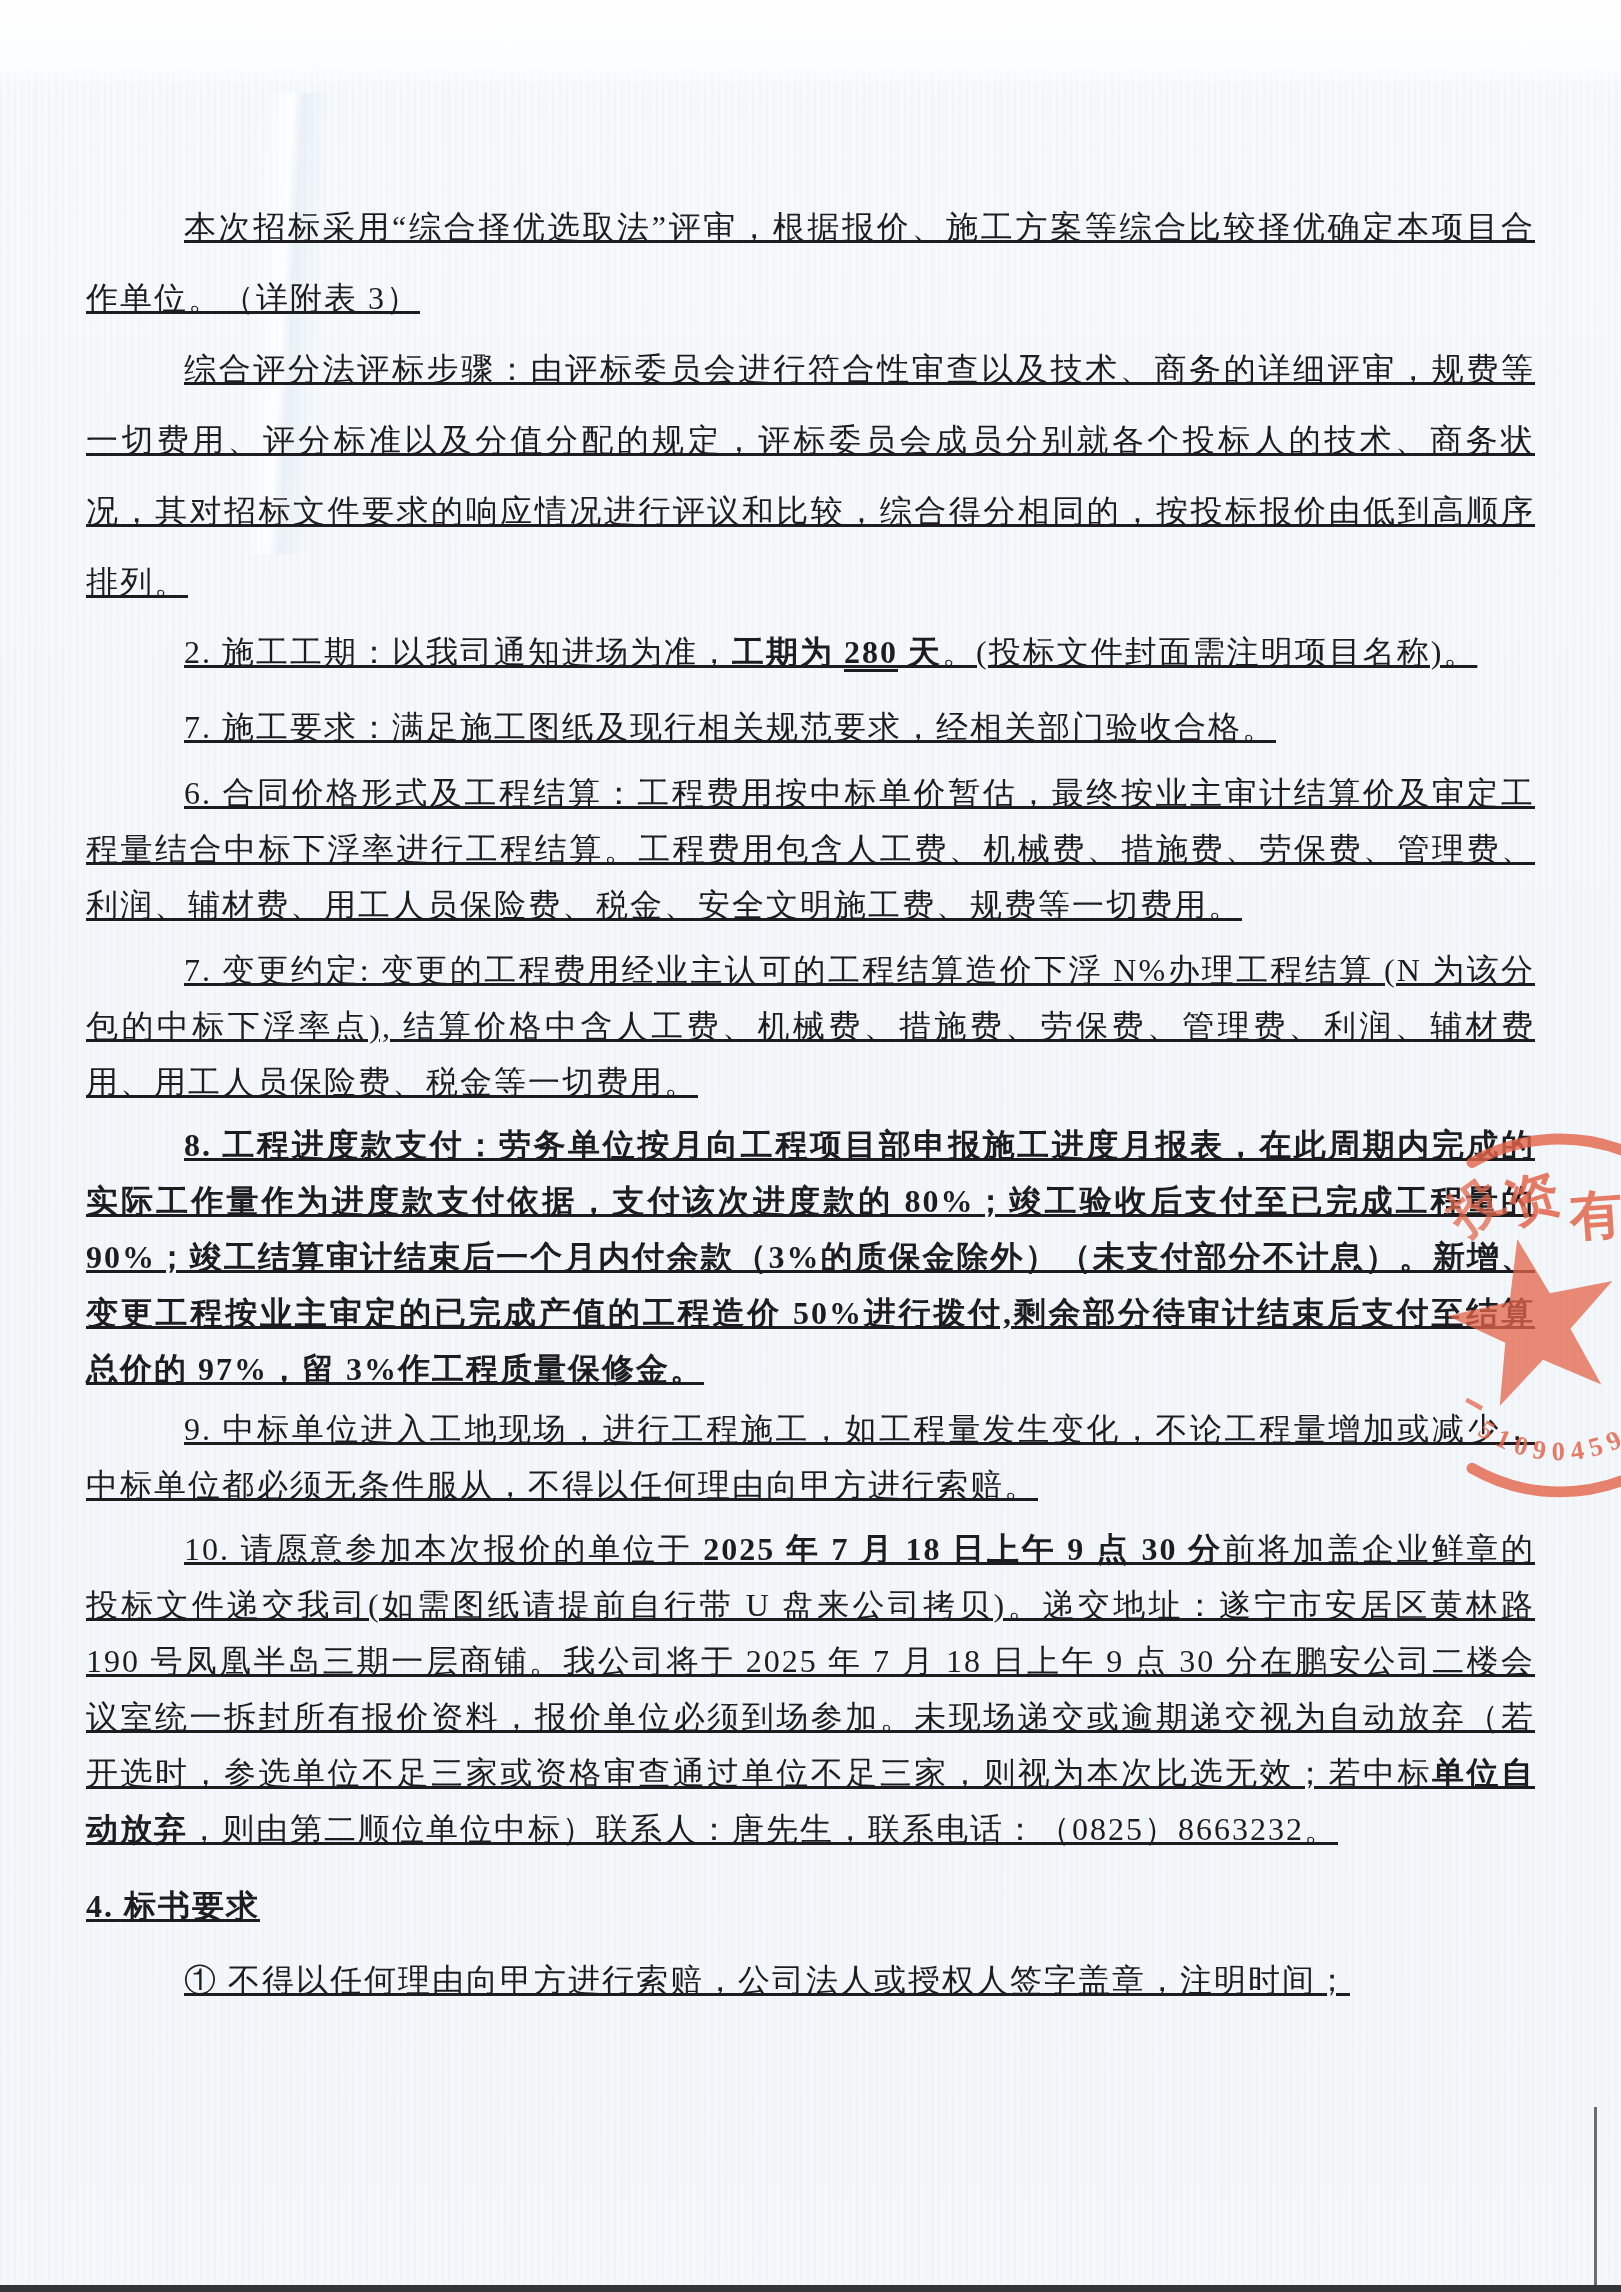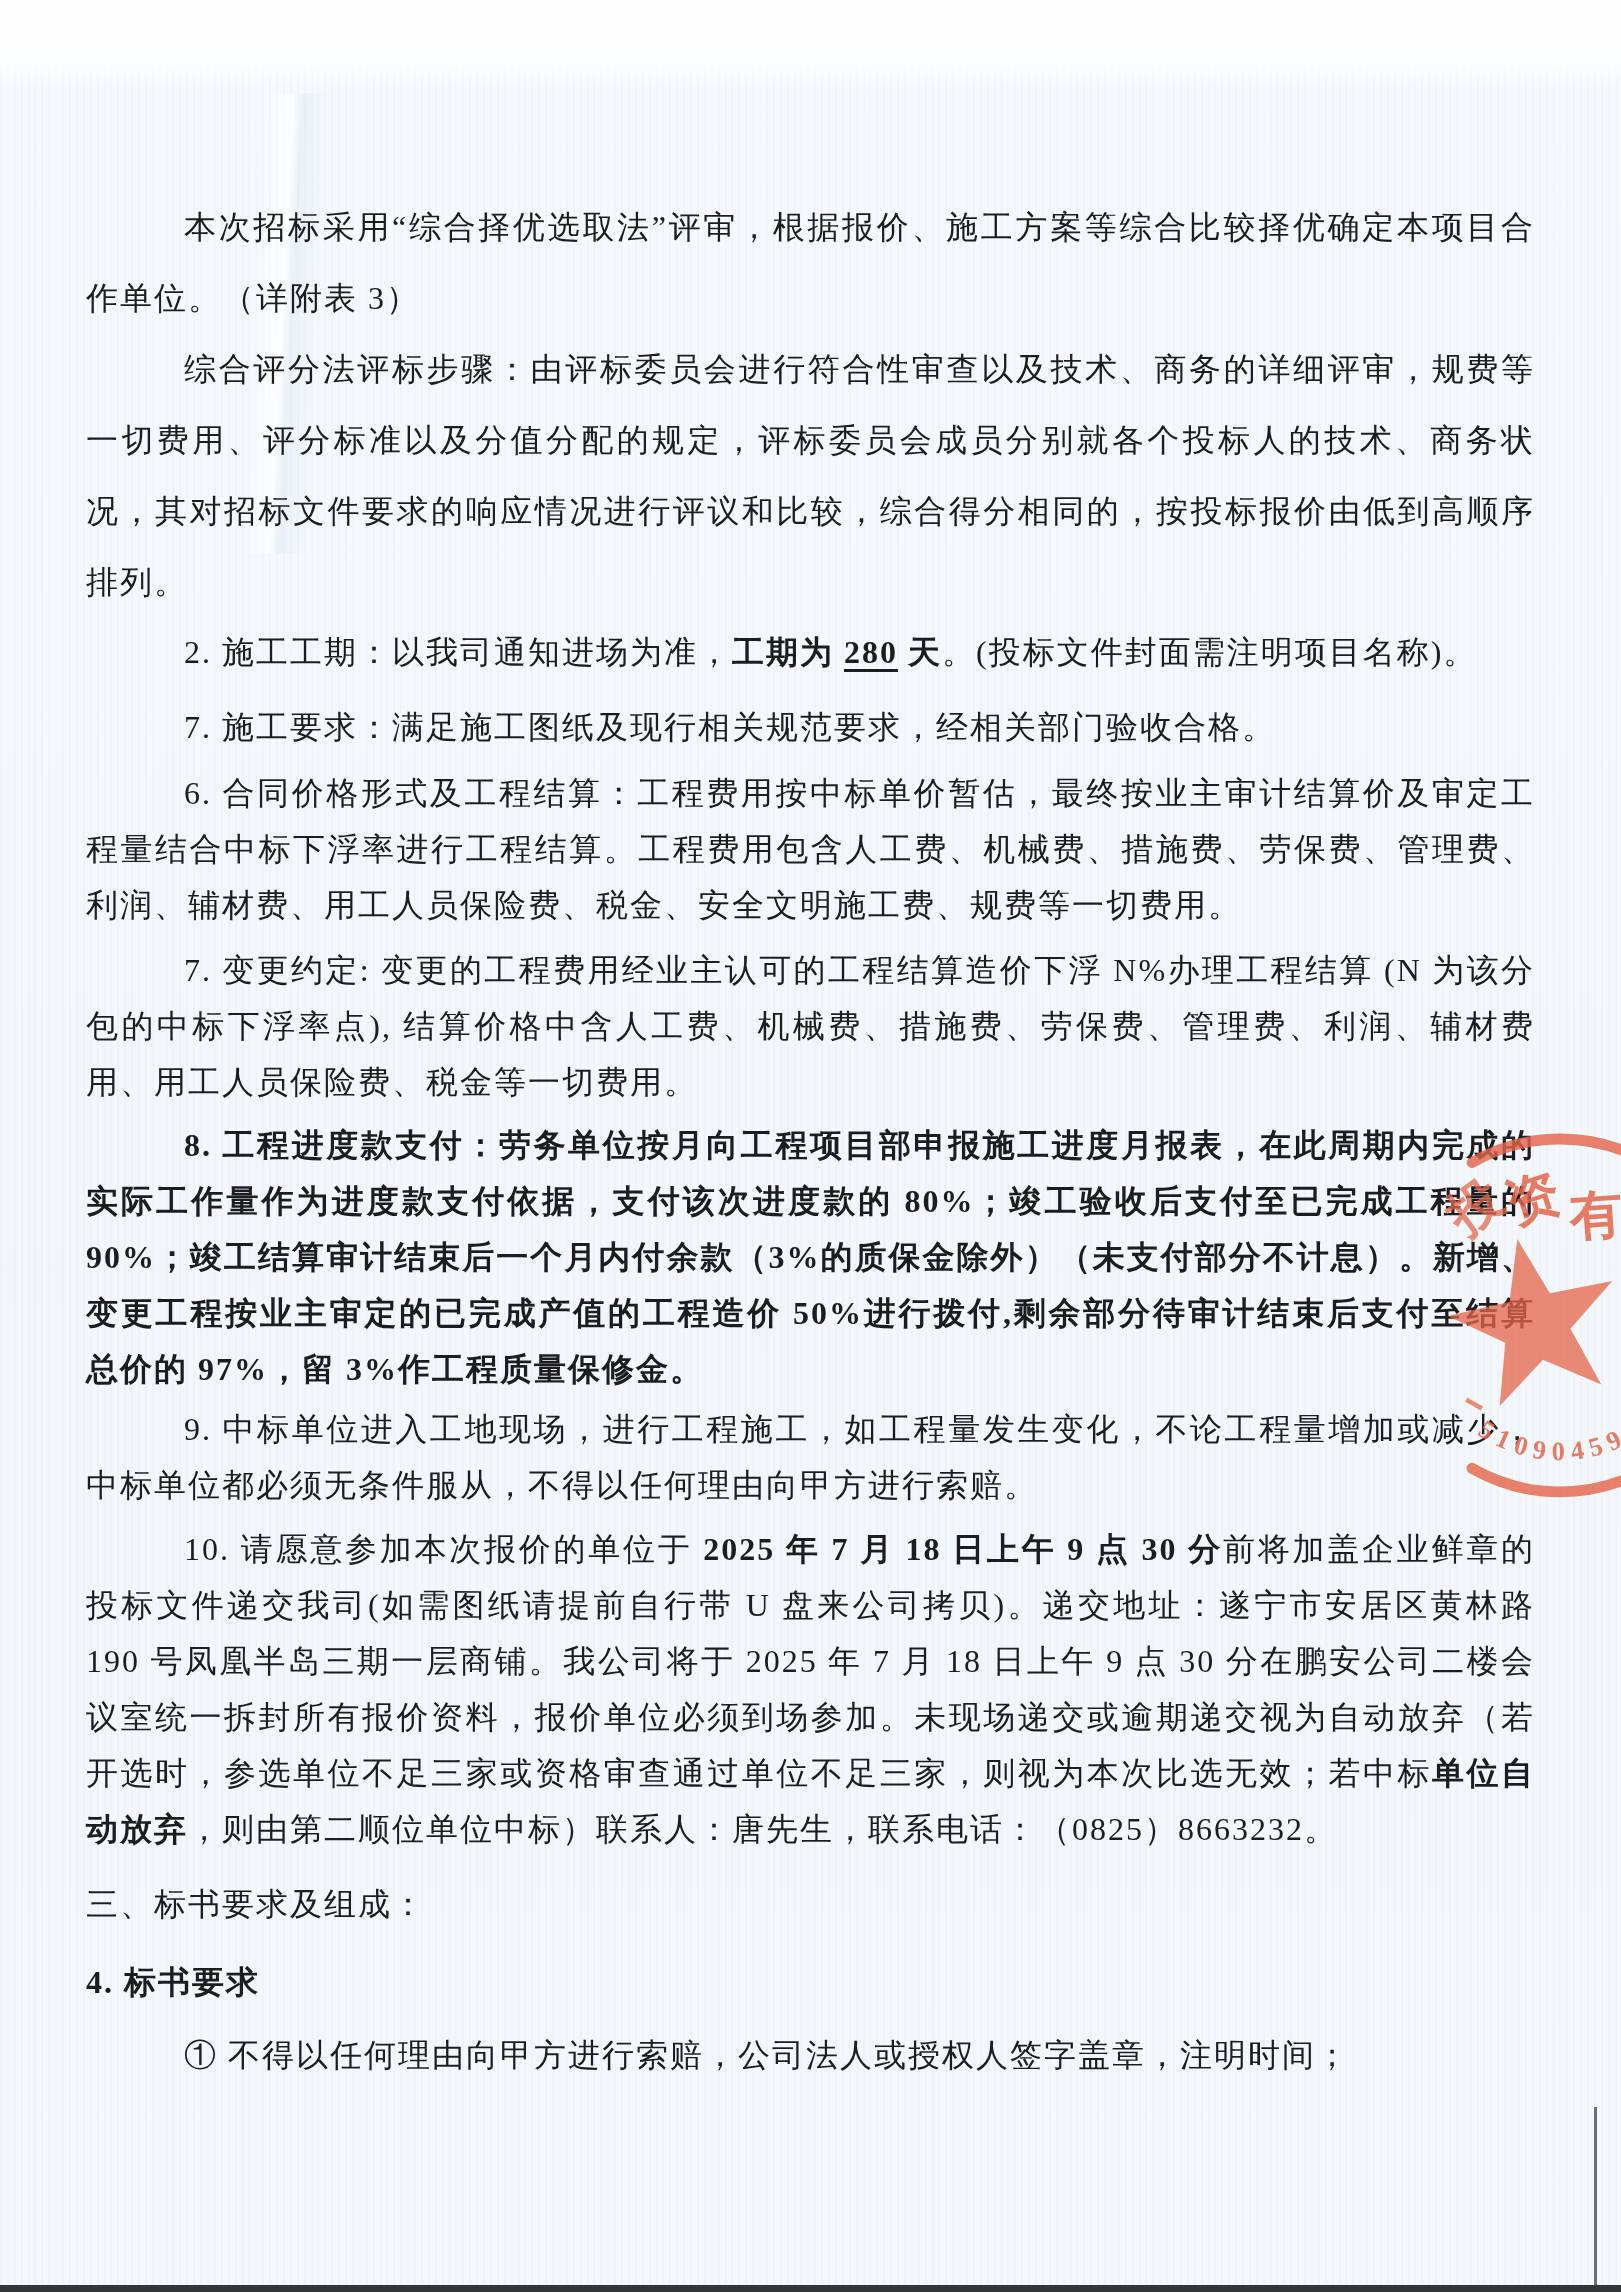--- a/index.html
+++ b/index.html
@@ -26,20 +26,21 @@
   }
   .content{
     position:absolute;left:86px;top:192px;width:1449px;
   }
   .para{
     margin:0;
     font-size:32px;
     letter-spacing:2px;
     text-align:justify;
     text-justify:inter-character;
+    text-decoration:underline;
   }
   .wide{line-height:71px;}
   .tight{line-height:56px;}
   .indent{text-indent:98px;}
   .bold{font-weight:bold;}
   .underline{text-decoration:underline;text-decoration-thickness:2.9px;text-underline-offset:5.9px;}
   .stamp{position:absolute;left:1367px;top:1096px;opacity:0.92;}
   .stamp text{font-family:"Liberation Serif","DejaVu Serif",serif;font-weight:bold;}
   .stamp .seal-char{font-size:54px;}
   .stamp .serial{font-size:27px;letter-spacing:7px;}
@@ -61,21 +62,20 @@
   <div class="content">
       <p class="para wide indent" style="margin-top: 0px;"><span>本次招标采用“综合择优选取法”评审，根据报价、施工方案等综合比较择优确定本项目合作单位。（详附表 3）</span></p>
       <p class="para wide indent" style="margin-top: 0px;"><span>综合评分法评标步骤：由评标委员会进行符合性审查以及技术、商务的详细评审，规费等一切费用、评分标准以及分值分配的规定，评标委员会成员分别就各个投标人的技术、商务状况，其对招标文件要求的响应情况进行评议和比较，综合得分相同的，按投标报价由低到高顺序排列。</span></p>
       <p class="para tight indent" style="margin-top: 5.9px;"><span>2. 施工工期：以我司通知进场为准，</span><span class="bold">工期为 </span><span class="bold underline">280</span><span class="bold"> 天</span><span>。(投标文件封面需注明项目名称)。</span></p>
       <p class="para tight indent" style="margin-top: 19.6px;"><span>7. 施工要求：满足施工图纸及现行相关规范要求，经相关部门验收合格。</span></p>
       <p class="para tight indent" style="margin-top: 9.8px;"><span>6. 合同价格形式及工程结算：工程费用按中标单价暂估，最终按业主审计结算价及审定工程量结合中标下浮率进行工程结算。工程费用包含人工费、机械费、措施费、劳保费、管理费、利润、辅材费、用工人员保险费、税金、安全文明施工费、规费等一切费用。</span></p>
       <p class="para tight indent" style="margin-top: 8.8px;"><span>7. 变更约定: 变更的工程费用经业主认可的工程结算造价下浮 N%办理工程结算 (N 为该分包的中标下浮率点), 结算价格中含人工费、机械费、措施费、劳保费、管理费、利润、辅材费用、用工人员保险费、税金等一切费用。</span></p>
       <p class="para tight indent bold" style="margin-top: 6.9px;"><span>8. 工程进度款支付：劳务单位按月向工程项目部申报施工进度月报表，在此周期内完成的实际工作量作为进度款支付依据，支付该次进度款的 80%；竣工验收后支付至已完成工程量的 90%；竣工结算审计结束后一个月内付余款（3%的质保金除外）（未支付部分不计息）。新增、变更工程按业主审定的已完成产值的工程造价 50%进行拨付,剩余部分待审计结束后支付至结算总价的 97%，留 3%作工程质量保修金。</span></p>
       <p class="para tight indent" style="margin-top: 3.9px;"><span>9. 中标单位进入工地现场，进行工程施工，如工程量发生变化，不论工程量增加或减少，中标单位都必须无条件服从，不得以任何理由向甲方进行索赔。</span></p>
       <p class="para tight indent" style="margin-top: 7.8px;"><span>10. 请愿意参加本次报价的单位于 </span><span class="bold">2025 年 7 月 18 日上午 9 点 30 分</span><span>前将加盖企业鲜章的投标文件递交我司(如需图纸请提前自行带 U 盘来公司拷贝)。递交地址：遂宁市安居区黄林路 190 号凤凰半岛三期一层商铺。我公司将于 2025 年 7 月 18 日上午 9 点 30 分在鹏安公司二楼会议室统一拆封所有报价资料，报价单位必须到场参加。未现场递交或逾期递交视为自动放弃（若开选时，参选单位不足三家或资格审查通过单位不足三家，则视为本次比选无效；若中标</span><span class="bold">单位自动放弃</span><span>，则由第二顺位单位中标）联系人：唐先生，联系电话：（0825）8663232。</span></p>
-      <p class="para tight" style="margin-top: 19.6px;"><span>三、标书要求及组成：</span></p>
       <p class="para tight bold" style="margin-top: 21.6px;"><span>4. 标书要求</span></p>
       <p class="para tight indent" style="margin-top: 17.6px;"><span>① 不得以任何理由向甲方进行索赔，公司法人或授权人签字盖章，注明时间；</span></p>
     </div>
 
   <svg class="stamp" width="254" height="433" viewBox="1395 1118 259 442" xmlns="http://www.w3.org/2000/svg" xmlns:xlink="http://www.w3.org/1999/xlink">
     <defs>
       <path id="serialPath" d="M 1507 1463 A 148 148 0 0 0 1677 1463" fill="none"></path>
     </defs>
     <path d="M 1502 1186 A 180 180 0 0 1 1682 1186" fill="none" stroke-width="11" stroke-linecap="round" stroke-opacity="0.88" stroke="#e4654b"></path>
     <path d="M 1502 1498 A 180 180 0 0 0 1682 1498" fill="none" stroke-width="11" stroke-linecap="round" stroke-opacity="0.88" stroke="#e4654b"></path>

